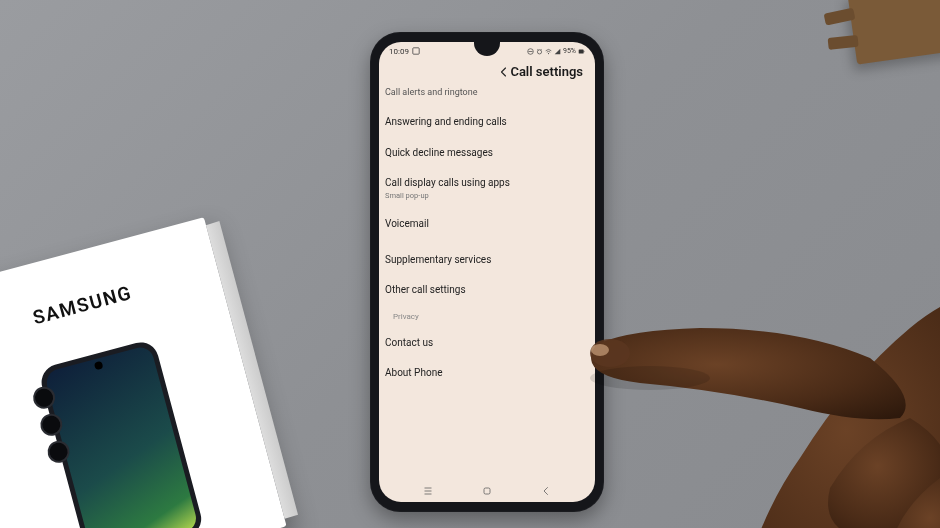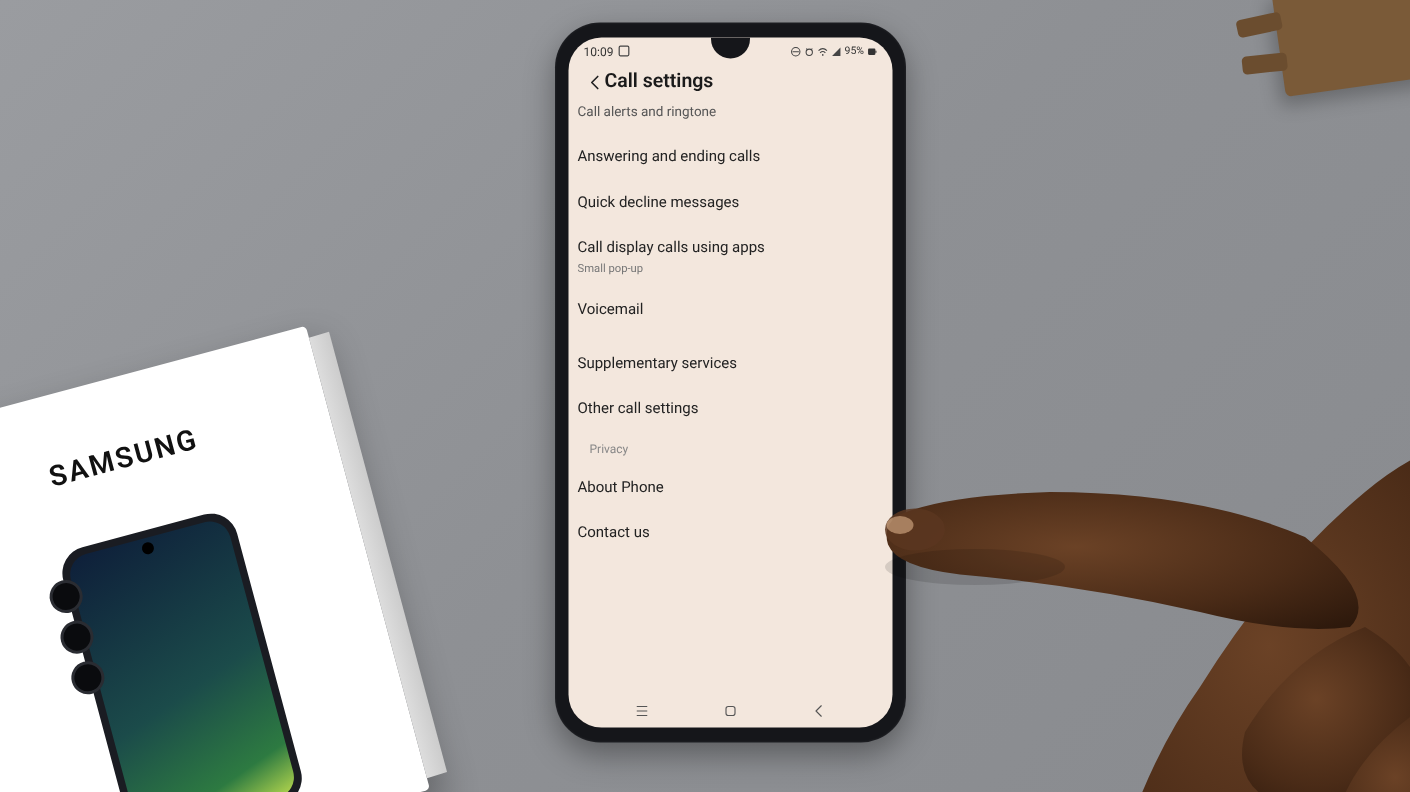--- a/index.html
+++ b/index.html
@@ -72,21 +72,21 @@
     border: 2px solid #2a2c32;
   }
   .box-cam1 { top: 18px; }
   .box-cam2 { top: 46px; }
   .box-cam3 { top: 74px; }
 
   
   .phone {
     position: absolute;
     left: 370px;
-    top: 15px;
+    top: 32px;
     width: 234px;
     height: 480px;
     background: #15161a;
     border-radius: 30px;
     box-shadow: 0 8px 20px rgba(0,0,0,0.35), inset 0 0 2px rgba(255,255,255,0.1);
   }
   .phone-screen {
     position: absolute;
     inset: 10px 9px 10px 9px;
     background: #f3e7dd;
@@ -116,20 +116,21 @@
   .status-left { display: flex; align-items: center; gap: 3px; }
   .status-right { display: flex; align-items: center; gap: 2px; font-size: 7px; }
   .status-right svg { width: 7px; height: 7px; }
 
   
   .header {
     display: flex;
     align-items: center;
     padding: 6px 12px 8px;
     gap: 0;
+    justify-content: flex-end;
   }
   .back-arrow svg { width: 12px; height: 12px; display: block; }
   .header-title {
     font-size: 13px;
     font-weight: 600;
     color: #1a1a1a;
   }
 
   
   .list { padding: 0; }
@@ -283,24 +284,24 @@
       <div class="spacer"></div>
       <div class="list-item">
         <div>Supplementary services</div>
       </div>
       <div class="list-item">
         <div>Other call settings</div>
       </div>
       <div class="section-label">Privacy</div>
       <div class="spacer"></div>
       <div class="list-item">
+        <div>Contact us</div>
+      </div>
+      <div class="list-item">
         <div>About Phone</div>
-      </div>
-      <div class="list-item">
-        <div>Contact us</div>
       </div>
     </div>
 
     <div class="nav-bar">
       <span>
         <svg viewBox="0 0 24 24">
             <line x1="5" y1="6" x2="19" y2="6" stroke="#555" stroke-width="1.5"></line>
             <line x1="5" y1="12" x2="19" y2="12" stroke="#555" stroke-width="1.5"></line>
             <line x1="5" y1="18" x2="19" y2="18" stroke="#555" stroke-width="1.5"></line>
           </svg>

